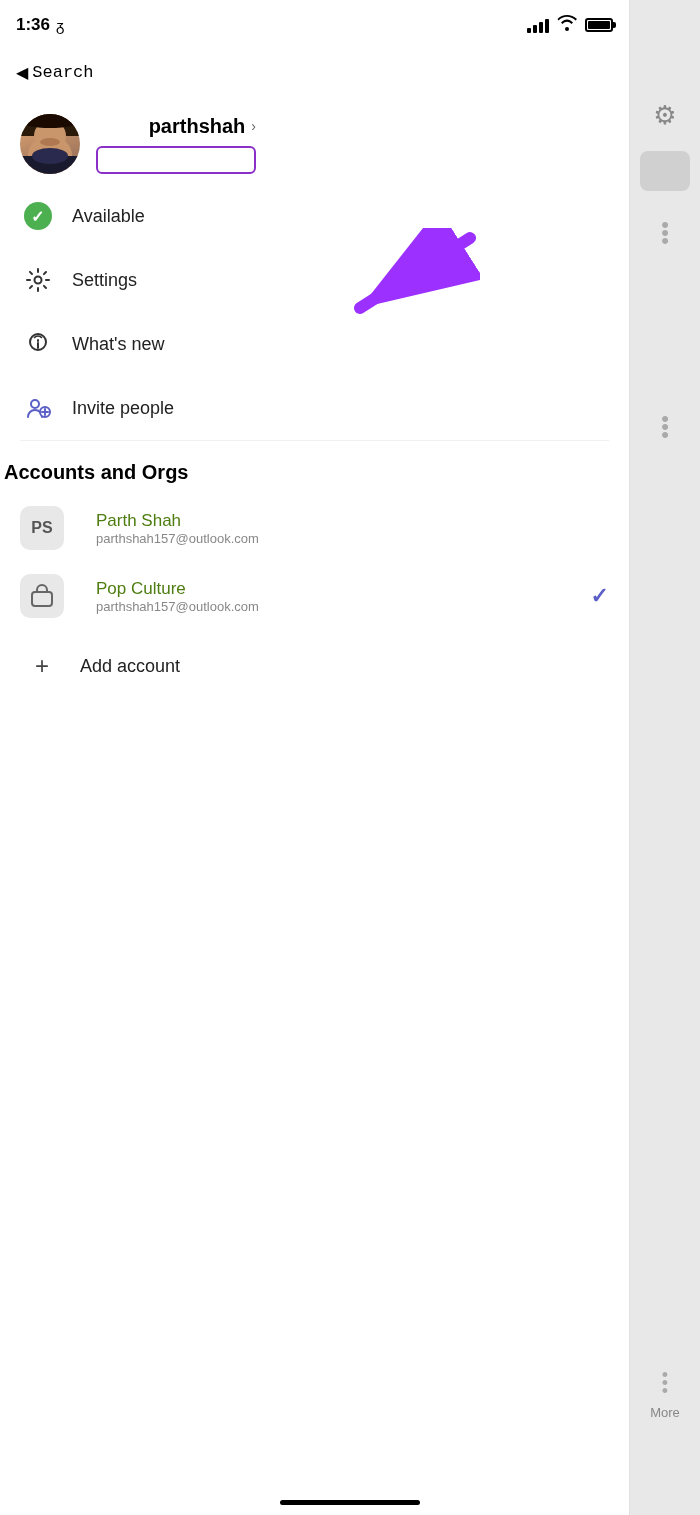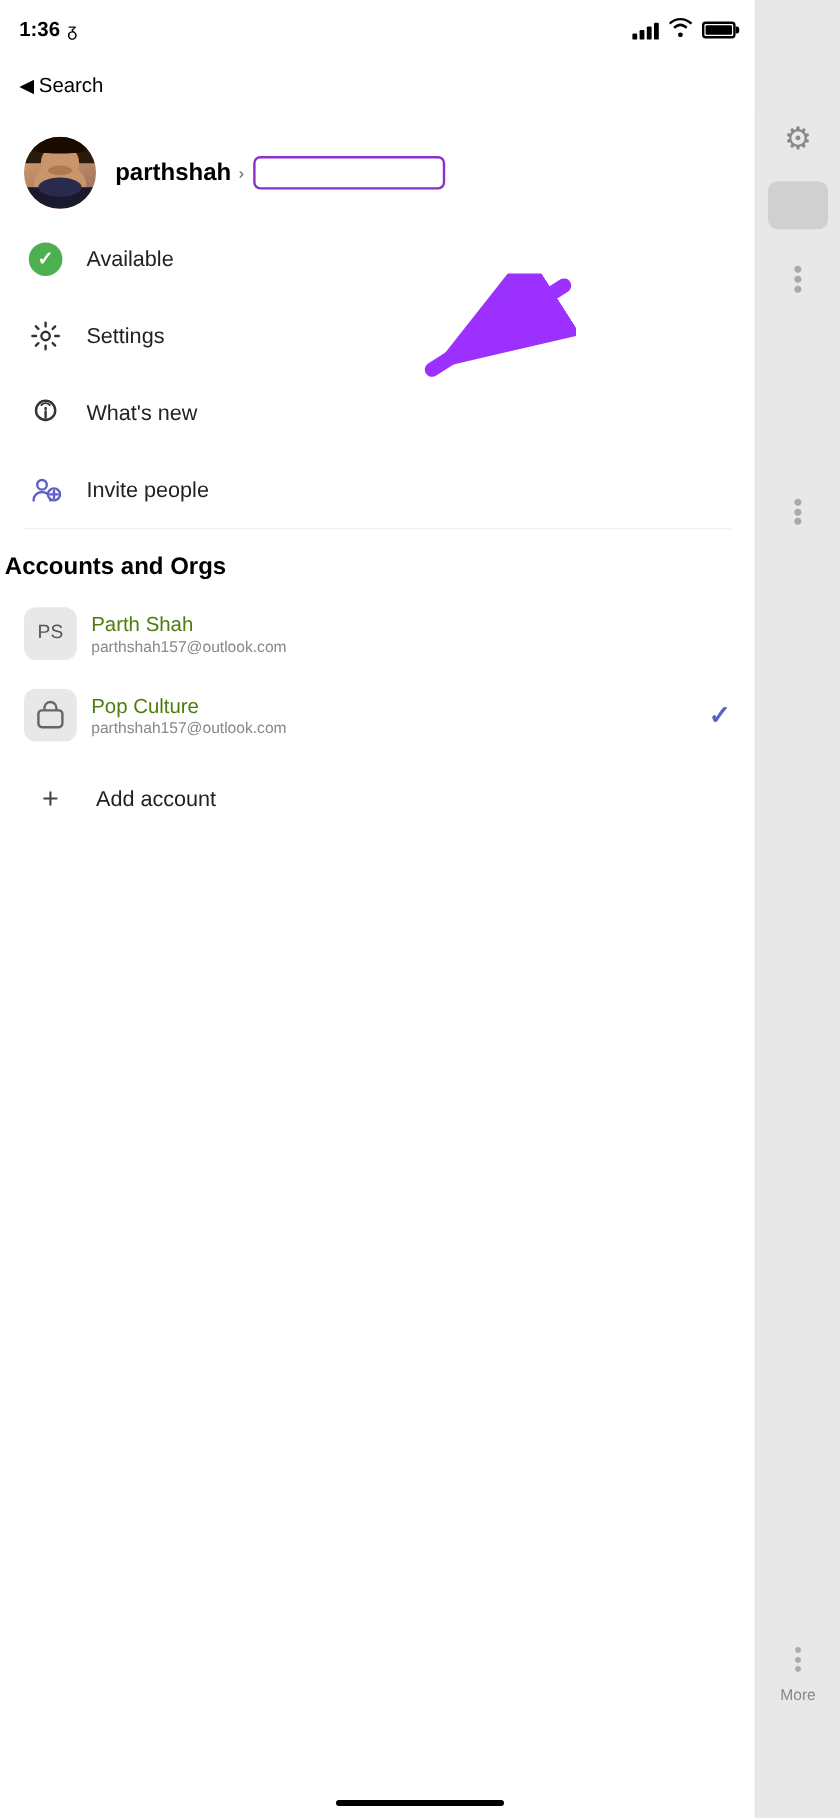--- a/index.html
+++ b/index.html
@@ -94,20 +94,21 @@
       padding: 0 16px;
     }
     .back-arrow {
       font-size: 16px;
       color: #000;
       margin-right: 4px;
     }
     .back-label {
       font-size: 17px;
       color: #000;
+      font-family: Liberation Mono, monospace;
     }
 
     
     .main-panel {
       position: absolute;
       top: 0;
       left: 0;
       width: 630px;
       height: 1515px;
       background: white;
@@ -171,22 +172,23 @@
     .avatar-face-inner {
       position: absolute;
       bottom: 0; left: 8px; right: 8px;
       height: 38px;
       background: #c9956b;
       border-radius: 50% 50% 0 0;
     }
 
     .profile-info {
       display: flex;
-      flex-direction: row;
+      flex-direction: column;
       gap: 8px;
+      align-items: flex-end;
     }
     .profile-name {
       display: flex;
       align-items: center;
       gap: 6px;
       font-size: 20px;
       font-weight: 700;
       color: #000;
     }
     .profile-name-chevron {
@@ -295,23 +297,23 @@
     }
     .account-avatar {
       width: 44px;
       height: 44px;
       border-radius: 10px;
       background: #e8e8e8;
       display: flex;
       align-items: center;
       justify-content: center;
       flex-shrink: 0;
-      margin-right: 12px;
+      margin-right: 32px;
       font-size: 16px;
-      font-weight: 400;
+      font-weight: 700;
       color: #555;
     }
     .account-name {
       font-size: 17px;
       color: #4d7c0f;
     }
     .account-email {
       font-size: 13px;
       color: #888;
       display: block;

